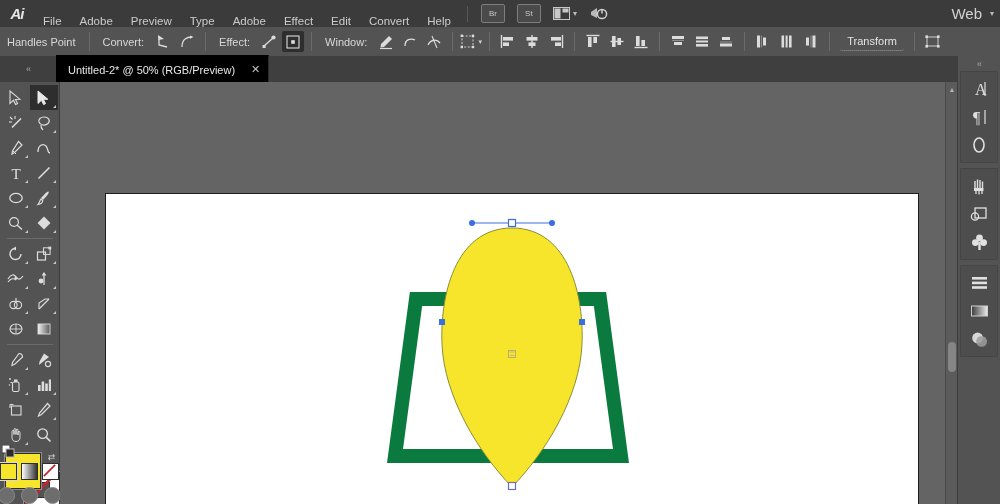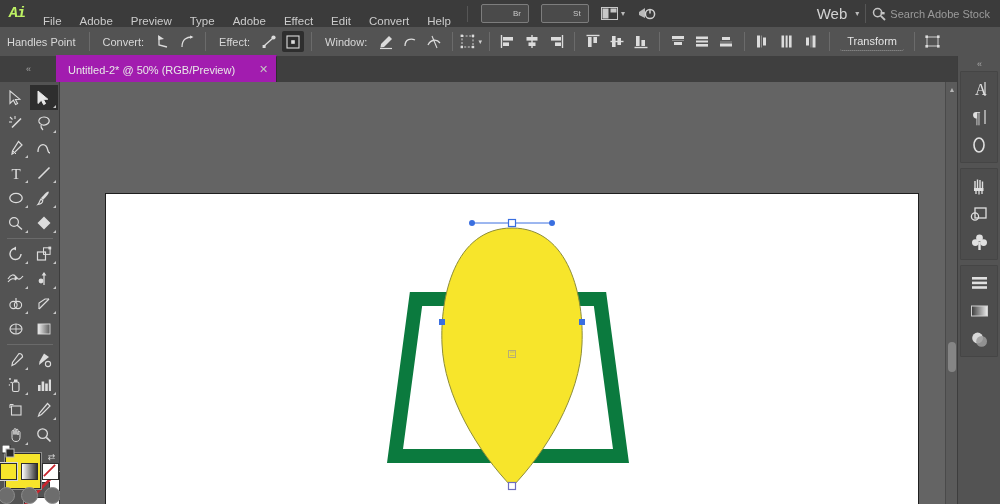--- a/index.html
+++ b/index.html
@@ -13,31 +13,31 @@
   .app{position:relative;width:1000px;height:504px;}
 
   
   .menubar{
     position:absolute;left:0;top:0;width:1000px;height:27px;
     background:#3b3b3b;display:flex;align-items:center;
     border-bottom:1px solid #2b2b2b;
   }
   .ai-logo{
     width:34px;height:27px;display:flex;align-items:center;justify-content:center;
-    color:#bef264;font-weight:bold;font-size:15px;font-style:italic;
-    font-family:Liberation Mono, monospace;letter-spacing:-1px;
+    color:#e5e5e5;font-weight:bold;font-size:15px;font-style:italic;
+    font-family:Liberation Sans, sans-serif;letter-spacing:-1px;
   }
   .menu-item{
     padding:0 9px;height:27px;line-height:27px;font-size:11.5px;color:#ccc;cursor:default;margin-top:15px;
   }
   .mb-sep{width:1px;height:16px;background:#565656;margin:0 7px;}
   .mb-icon-btn{
     width:22px;height:17px;border:1px solid #7d7d7d;border-radius:2px;
     display:flex;align-items:center;justify-content:center;
-    font-size:8px;color:#c9c9c9;margin:0 6px;background:#4a4a4a;cursor:default;padding-left:24px;
+    font-size:8px;color:#c9c9c9;margin:0 6px;background:#4a4a4a;cursor:default;
   }
   .mb-plain{
     height:20px;display:flex;align-items:center;justify-content:center;
     color:#c6c6c6;margin:0 3px;cursor:default;padding:0 3px;
   }
   .spacer{flex:1;}
   .ws-name{font-size:15px;color:#d2d2d2;padding:0 5px;}
   .chev{font-size:8px;color:#bbb;margin-left:3px;}
   .search-box{
     display:flex;align-items:center;gap:4px;
@@ -70,22 +70,22 @@
   .tabbar{
     position:absolute;left:0;top:56px;width:1000px;height:26px;
     background:#3f3f3f;display:flex;align-items:flex-end;
     border-bottom:1px solid #2d2d2d;
   }
   .tb-collapse{
     width:56px;height:26px;display:flex;align-items:center;justify-content:center;
     color:#a5a5a5;font-size:9px;letter-spacing:-1px;
   }
   .doctab{
-    height:25px;background:#a21caf;display:flex;align-items:center;
-    padding:0 8px 0 12px;gap:24px;border-right:1px solid #2d2d2d;
+    height:25px;background:#000000;display:flex;align-items:center;
+    padding:0 8px 0 12px;gap:16px;border-right:1px solid #2d2d2d;
     border-top:2px solid #7fb4ff00;cursor:default;
   }
   .doctab .title{font-size:11px;color:#e8e8e8;white-space:nowrap;}
   .doctab .close{font-size:11px;color:#c4c4c4;cursor:default;}
   .tb-right{
     position:absolute;right:0;top:0;width:42px;height:26px;
     display:flex;align-items:center;justify-content:center;
     color:#a5a5a5;font-size:9px;letter-spacing:-1px;
   }
 
@@ -227,28 +227,20 @@
       </svg>
     </div>
 
     <div class="spacer"></div>
 
     <div class="mb-plain">
       <span class="ws-name">Web</span>
       <span class="chev">▾</span>
     </div>
 
-    <div class="search-box">
-      <svg width="14" height="14" viewBox="0 0 14 14">
-        <circle cx="5.6" cy="5.6" r="4.1" fill="none" stroke="#c4c4c4" stroke-width="1.5"></circle>
-        <line x1="8.8" y1="8.8" x2="13" y2="13" stroke="#c4c4c4" stroke-width="1.8"></line>
-        <rect x="8.6" y="5" width="4" height="2.4" fill="#c4c4c4"></rect>
-      </svg>
-      <span class="search-ph">Search Adobe Stock</span>
-    </div>
   </div>
 
   <div class="controlbar">
     <div class="cb-label">Handles Point</div>
     <div class="cb-sep"></div>
 
     <div class="cb-label">Convert:</div>
     <div class="cb-btn">
       <svg width="16" height="16" viewBox="0 0 16 16">
         <path d="M4 2 L4 11 L12 13" fill="none" stroke="#dcdcdc" stroke-width="1.3"></path>

